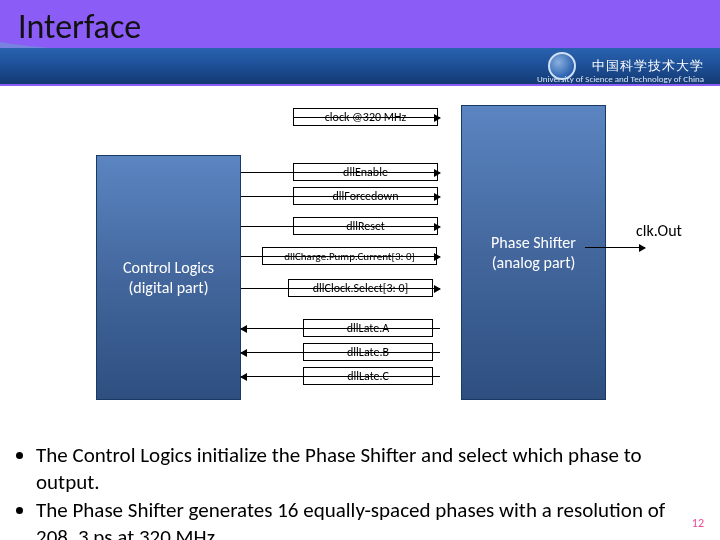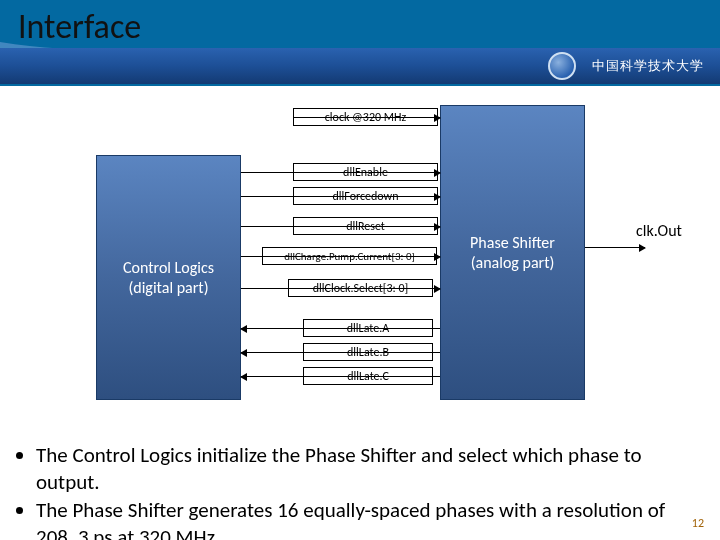--- a/index.html
+++ b/index.html
@@ -4,21 +4,21 @@
 <style>
   * { box-sizing: border-box; margin: 0; padding: 0; }
   body {
     width: 720px; height: 540px;
     font-family: "Calibri", "Segoe UI", Arial, sans-serif;
     background: #fff; color: #000;
     position: relative; overflow: hidden;
   }
   .header {
     position: relative; height: 86px;
-    background: #0369a1;
+    background: #8b5cf6;
   }
   .title {
     position: absolute; left: 18px; top: 6px;
     font-size: 34px; font-weight: 400; color: #111;
   }
   .band {
     position: absolute; left: 0; right: 0; top: 48px; height: 36px;
     background: linear-gradient(180deg,#2a62b0 0%, #1d4f96 50%, #133a73 100%);
     display: flex; align-items: center; justify-content: flex-end;
     color: #fff; font-size: 11px; padding-right: 16px;
@@ -38,21 +38,21 @@
     position: absolute; left: 0; right: 0; top: 95px; bottom: 90px;
   }
   .block {
     position: absolute;
     background: linear-gradient(180deg,#5b85c1 0%, #43679d 50%, #2e4f80 100%);
     border: 1px solid #1a3a66;
     color: #fff; display: flex; align-items: center; justify-content: center;
     text-align: center; font-size: 16px; line-height: 1.25;
   }
   .control { left: 96px; top: 60px; width: 145px; height: 245px; }
-  .shifter { left: 440px; top: 10px; width: 145px; height: 295px; }
+  .shifter { left: 461px; top: 10px; width: 145px; height: 295px; }
   .signal {
     position: absolute;
     background: #fff; border: 1px solid #000;
     font-size: 12px; display: flex; align-items: center; justify-content: center;
     padding: 0 2px;
   }
   .arrow-r, .arrow-l {
     position: absolute; height: 1px; background: #000;
   }
   .arrow-r::after, .arrow-l::after {
@@ -68,36 +68,37 @@
   .clk-lbl {
     position: absolute; left: 636px; top: 126px; font-size: 16px;
   }
   .bullets {
     position: absolute; left: 22px; right: 22px; top: 442px;
     font-size: 21px; line-height: 1.3;
   }
   .bullets li { margin-left: 14px; list-style: disc; }
   .pagenum {
     position: absolute; right: 16px; bottom: 10px;
-    font-size: 12px; color: #a16207;
+    font-size: 12px; color: #ec4899;
   }
 </style>
 </head>
 <body>
 
 <div class="header">
   <div class="title">Interface</div>
   <svg class="swoosh" viewBox="0 0 420 52" preserveAspectRatio="none">
     <path d="M0,8 C120,28 260,2 420,24 L420,40 C260,14 120,44 0,20 Z" fill="#6a9bd4" opacity="0.6"></path>
     <path d="M0,18 C140,40 280,10 420,34 L420,44 C280,20 140,52 0,28 Z" fill="#3e6ea8" opacity="0.55"></path>
   </svg>
   <div class="band">
     <span class="logo"></span>
     <span style="font-size:13px;letter-spacing:1px;">中国科学技术大学</span>
   </div>
+  <div style="position:absolute;right:16px;top:73px;font-size:9px;color:#dbe6f3;">University of Science and Technology of China</div>
 </div>
 
 <div class="diagram-wrap">
 
   <div class="block control">
     <span style="white-space:pre-line;">Control Logics
 (digital part)</span>
   </div>
   <div class="block shifter">
     <span style="white-space:pre-line;">Phase Shifter

